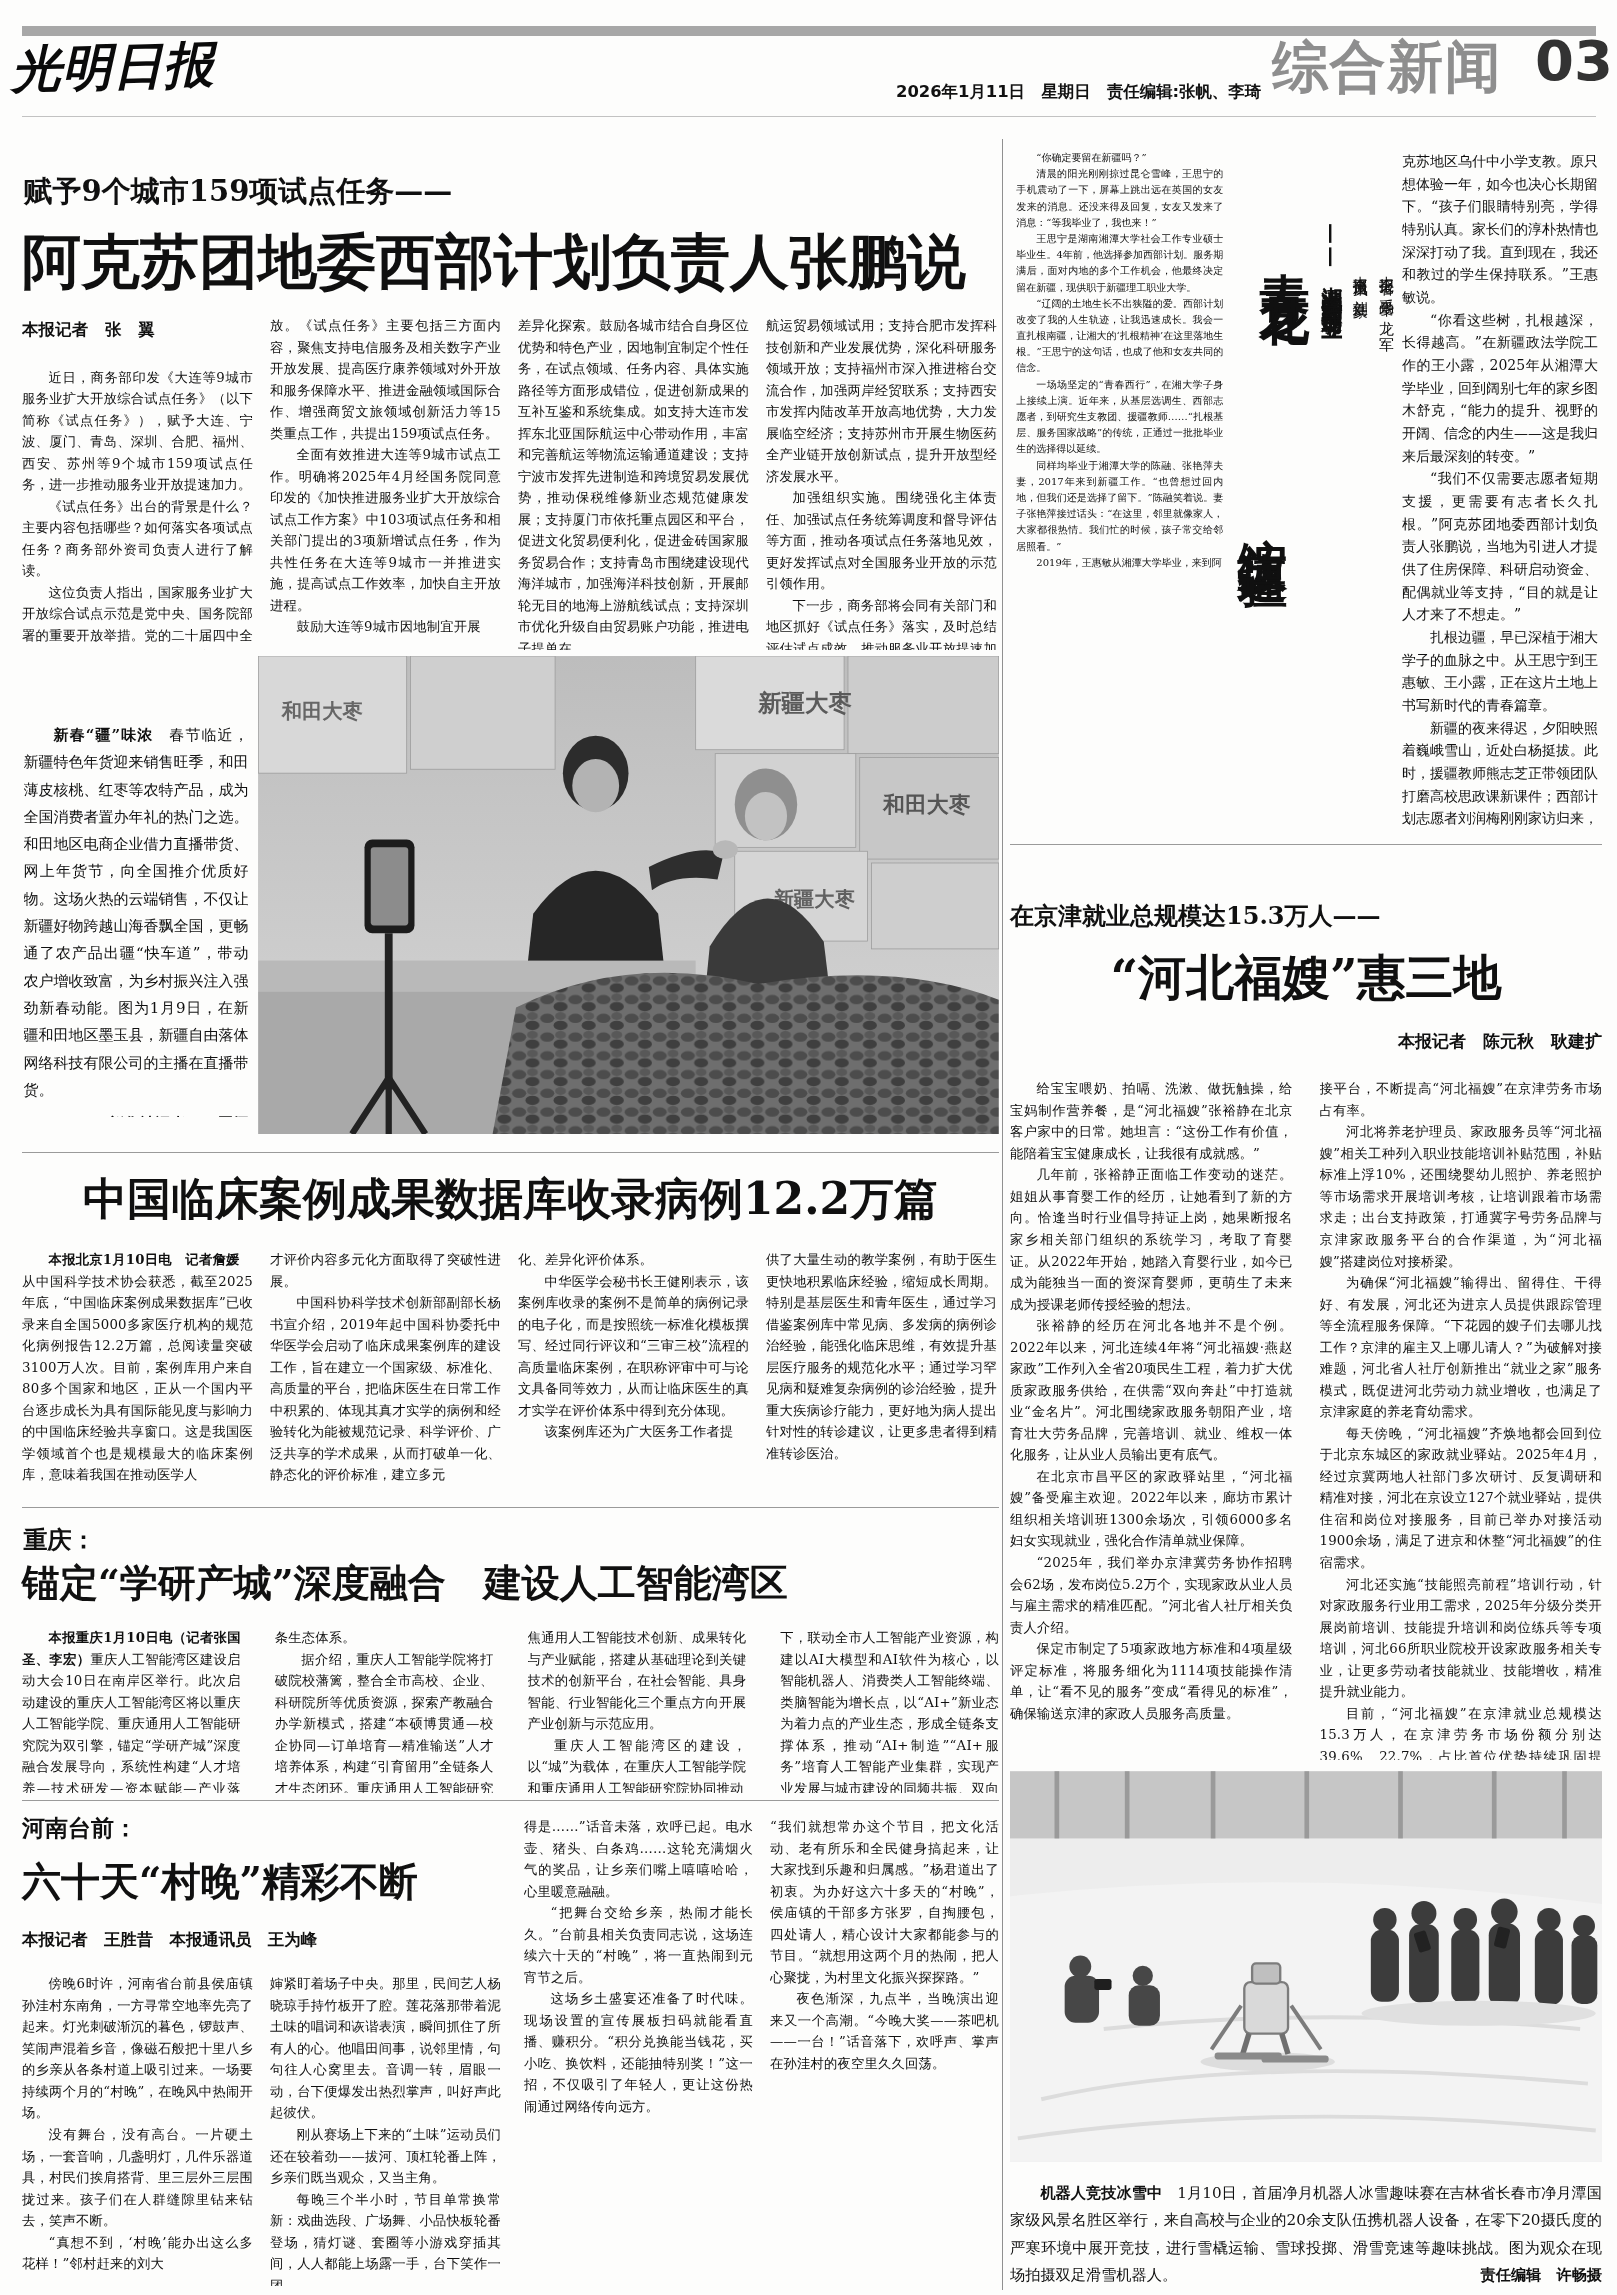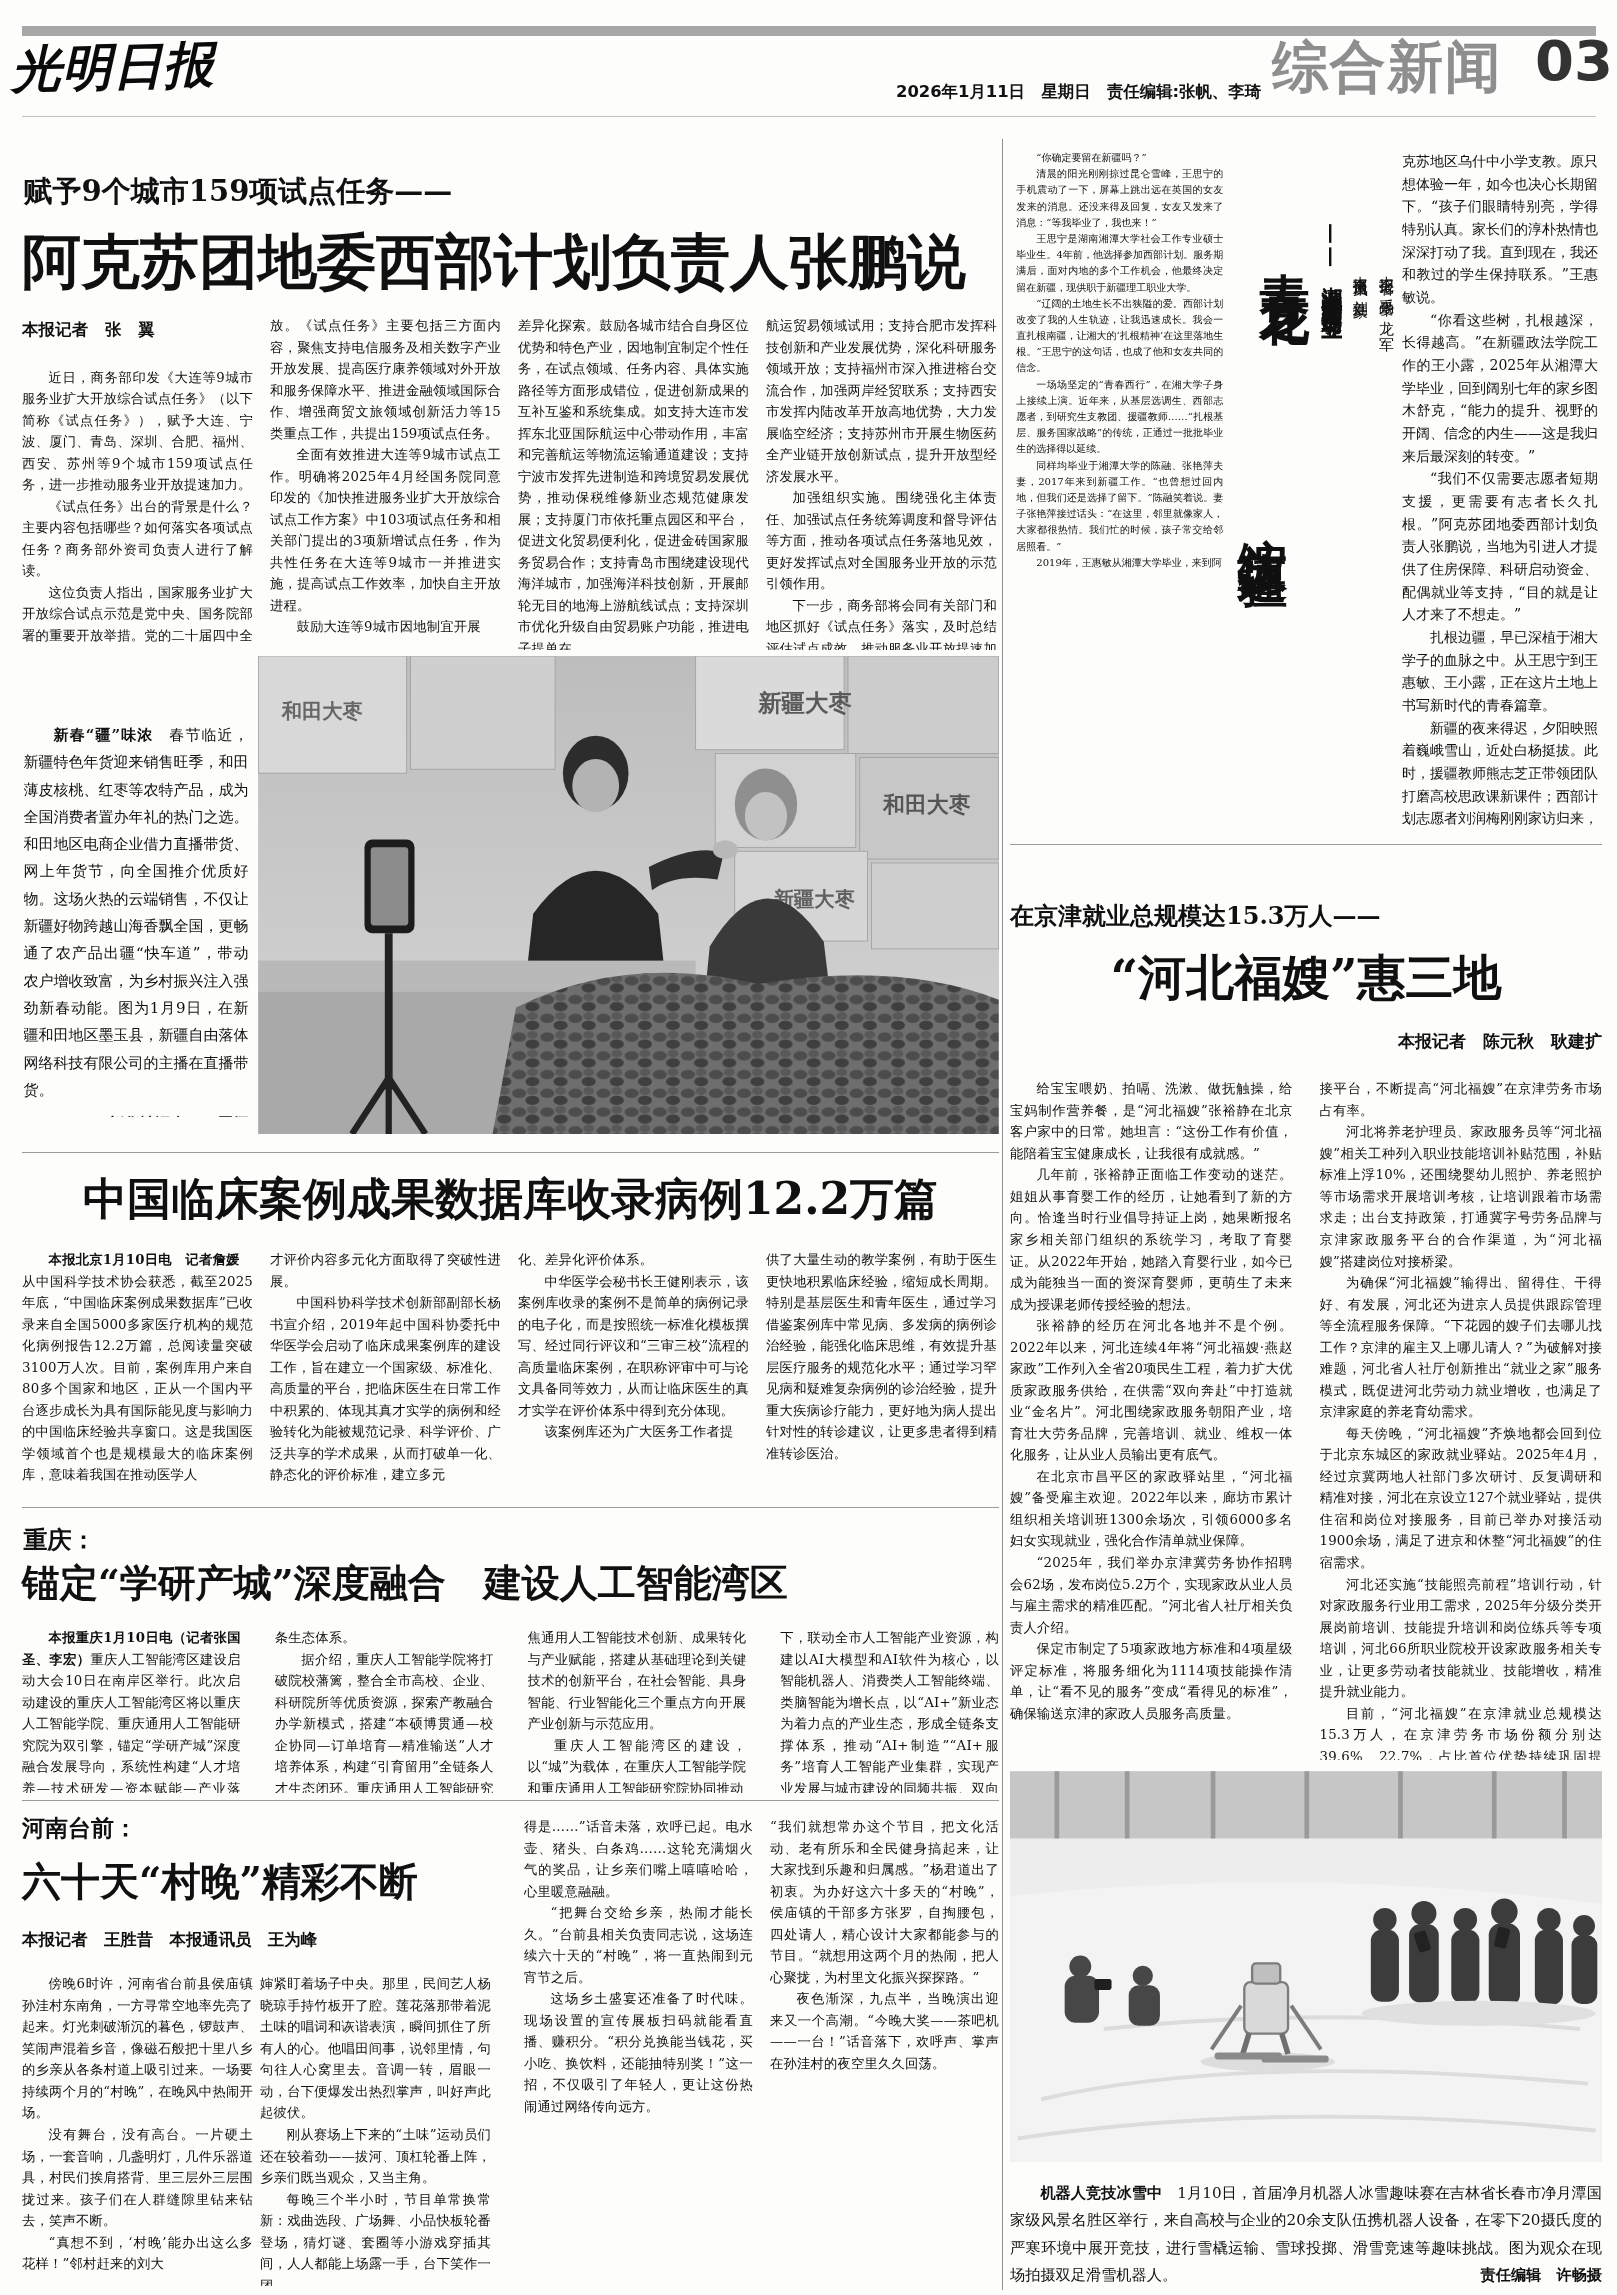--- a/index.html
+++ b/index.html
@@ -34,21 +34,21 @@
   .clin-headline{position:absolute;left:0;top:1039px;width:977px;text-align:center;font-size:44px;font-weight:900;white-space:nowrap;}
   .clin-body{position:absolute;left:0;top:1118px;width:977px;height:239px;display:flex;gap:17px;}
   .cq-kicker{position:absolute;left:1.6px;top:1393px;font-weight:700;font-size:24px;}
   .cq-headline{position:absolute;left:0;top:1427px;font-size:38px;font-weight:900;white-space:nowrap;}
   .cq-body{position:absolute;left:0;top:1496px;width:977px;height:166px;display:flex;gap:34px;}
   .village{position:absolute;left:0;top:1682px;width:977px;height:480px;}
   .vg-left{position:absolute;left:0;top:0;width:480px;height:480px;}
   .vg-kicker{font-weight:700;font-size:23px;}
   .vg-headline{margin-top:11px;font-size:39px;font-weight:900;white-space:nowrap;}
   .vg-byline{margin-top:20.3px;font-family:"DejaVu Sans","Liberation Sans",sans-serif;font-weight:700;font-size:16.4px;}
-  .vg-cols{margin-top:22px;display:flex;gap:7px;}
+  .vg-cols{margin-top:22px;display:flex;gap:17px;}
   .vg-cols .col{height:313px;}
   .vg-right{position:absolute;left:502px;top:3.1px;width:475px;height:477px;display:flex;gap:17px;}
   .vg-right .col{width:229px;height:477px;}
   
   .right{position:absolute;left:1010px;top:131px;width:592px;height:2164px;}
   .youth{position:absolute;left:0;top:0;width:592px;height:703px;}
   .youth-left{position:absolute;left:6.3px;top:19px;width:207px;height:677px;overflow:hidden;font-size:10px;line-height:1.62;}
   .youth-right{position:absolute;left:392px;top:19px;width:196px;height:677px;overflow:hidden;font-size:14px;line-height:1.62;}
   .youth-strip{position:absolute;left:220px;top:0;width:166px;height:703px;}
   .yt-title{position:absolute;writing-mode:vertical-rl;font-size:50px;font-weight:900;letter-spacing:7.8px;}

